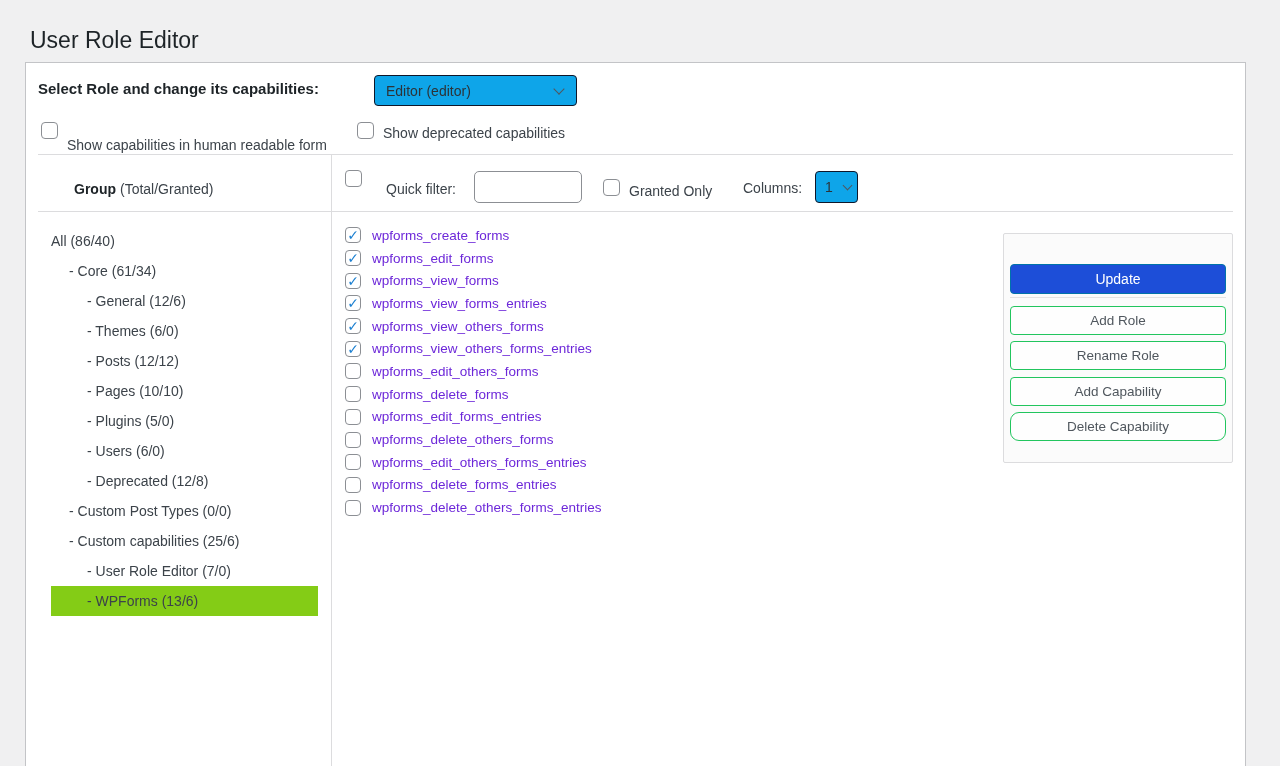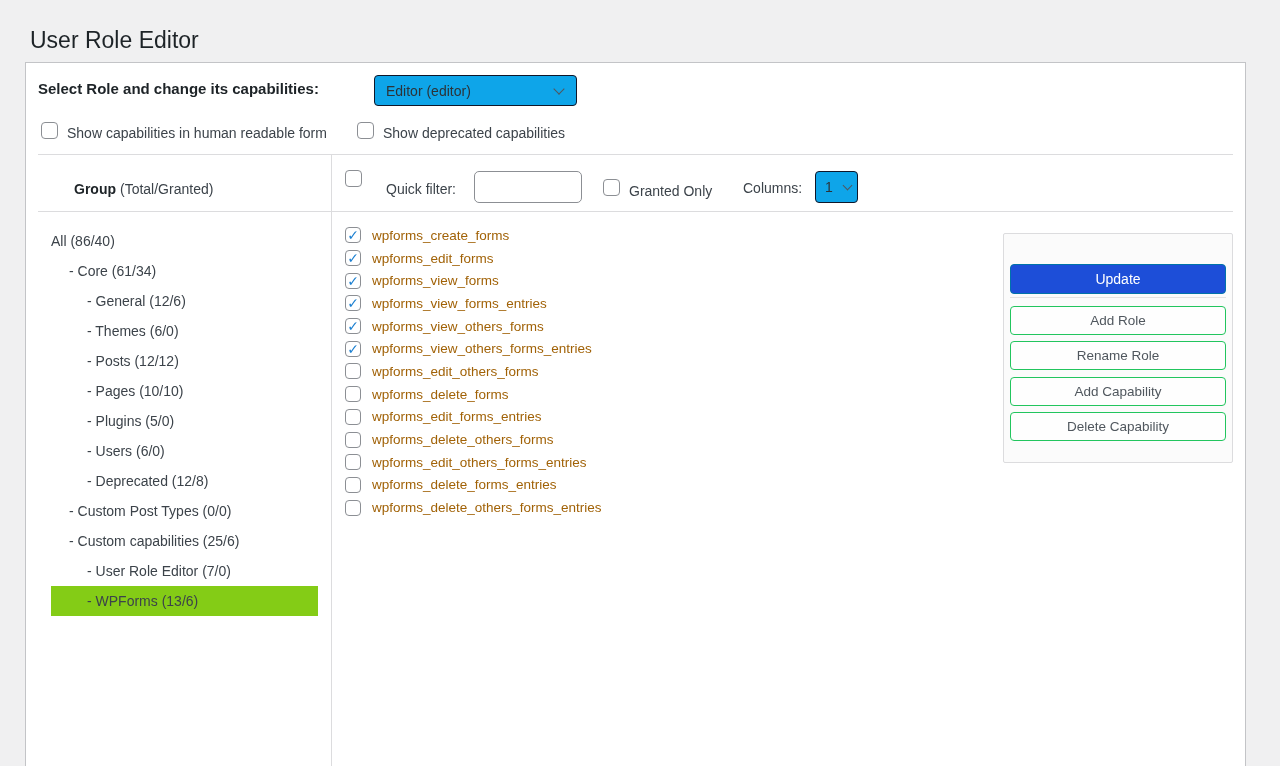--- a/index.html
+++ b/index.html
@@ -30,21 +30,21 @@
   .role-select .chev { position:absolute; right:13px; top:13px; }
 
   
   .cb {
     width:17px; height:17px; background:#fff; border:1px solid #8c8f94; border-radius:4px;
     display:inline-flex; align-items:center; justify-content:center; flex:0 0 auto; cursor:pointer;
   }
   .cb.checked::after { content:"\2713"; color:#1d80d1; font-weight:700; font-size:14px; line-height:1; }
 
   .opt-label { font-size:14px; color:#3c434a; }
-  .lbl-pos1 { left:67px; top:125px; }
+  .lbl-pos1 { left:67px; top:137px; }
   .lbl-pos2 { left:383px; top:125px; }
   .cb-pos1 { left:41px; top:122px; }
   .cb-pos2 { left:357px; top:122px; }
 
   .hdivider { height:1px; background:#dcdcde; left:38px; width:1195px; }
   .d1 { top:154px; }
   .d2 { top:211px; }
   .vdivider { left:331px; top:155px; width:1px; height:611px; background:#dcdcde; }
 
   
@@ -66,32 +66,32 @@
   .tree { left:51px; top:226px; width:267px; }
   .tree-item { height:30px; line-height:30px; font-size:14px; color:#3c434a; cursor:pointer; white-space:nowrap; }
   .tree-item.lvl1 { padding-left:18px; }
   .tree-item.lvl2 { padding-left:36px; }
   .tree-item.selected { background:#84cc16; }
 
   
   .caps { left:345px; top:224px; }
   .cap-row { display:flex; align-items:center; height:22.7px; }
   .cap-row .cb { width:16px; height:16px; }
-  .cap-label { font-size:13.5px; color:#a16207; margin-left:11px; white-space:nowrap; }
+  .cap-label { font-size:13.5px; color:#6d28d9; margin-left:11px; white-space:nowrap; }
 
   
   .actions { left:1003px; top:233px; width:230px; height:230px; background:#fbfbfb; border:1px solid #dcdcde; border-radius:2px; }
   .btn { position:absolute; left:6px; width:216px; display:flex; align-items:center; justify-content:center; border-radius:4px; cursor:pointer; font-family:inherit; }
   .btn-update { top:30px; height:30px; background:#1d4ed8; border:1px solid #0073aa; color:#fff; font-size:14px; }
   .a-divider { position:absolute; left:6px; top:63px; width:216px; height:1px; background:#e3e3e3; }
   .btn-sec { height:29px; background:#fefefe; border:1px solid #22c55e; color:#50575e; font-size:13.5px; }
   .btn-add-role { top:72px; }
   .btn-rename-role { top:107px; }
   .btn-add-cap { top:143px; }
-  .btn-del-cap { top:178px; }
+  .btn-del-cap { top:178px;border-radius:9px; }
 </style>
 </head>
 <body>
 
 <h1 class="abs page-title">User Role Editor</h1>
 
 <div class="abs panel"></div>
 
 <span class="abs role-label">Select Role and change its capabilities:</span>
 <div class="abs select role-select">

